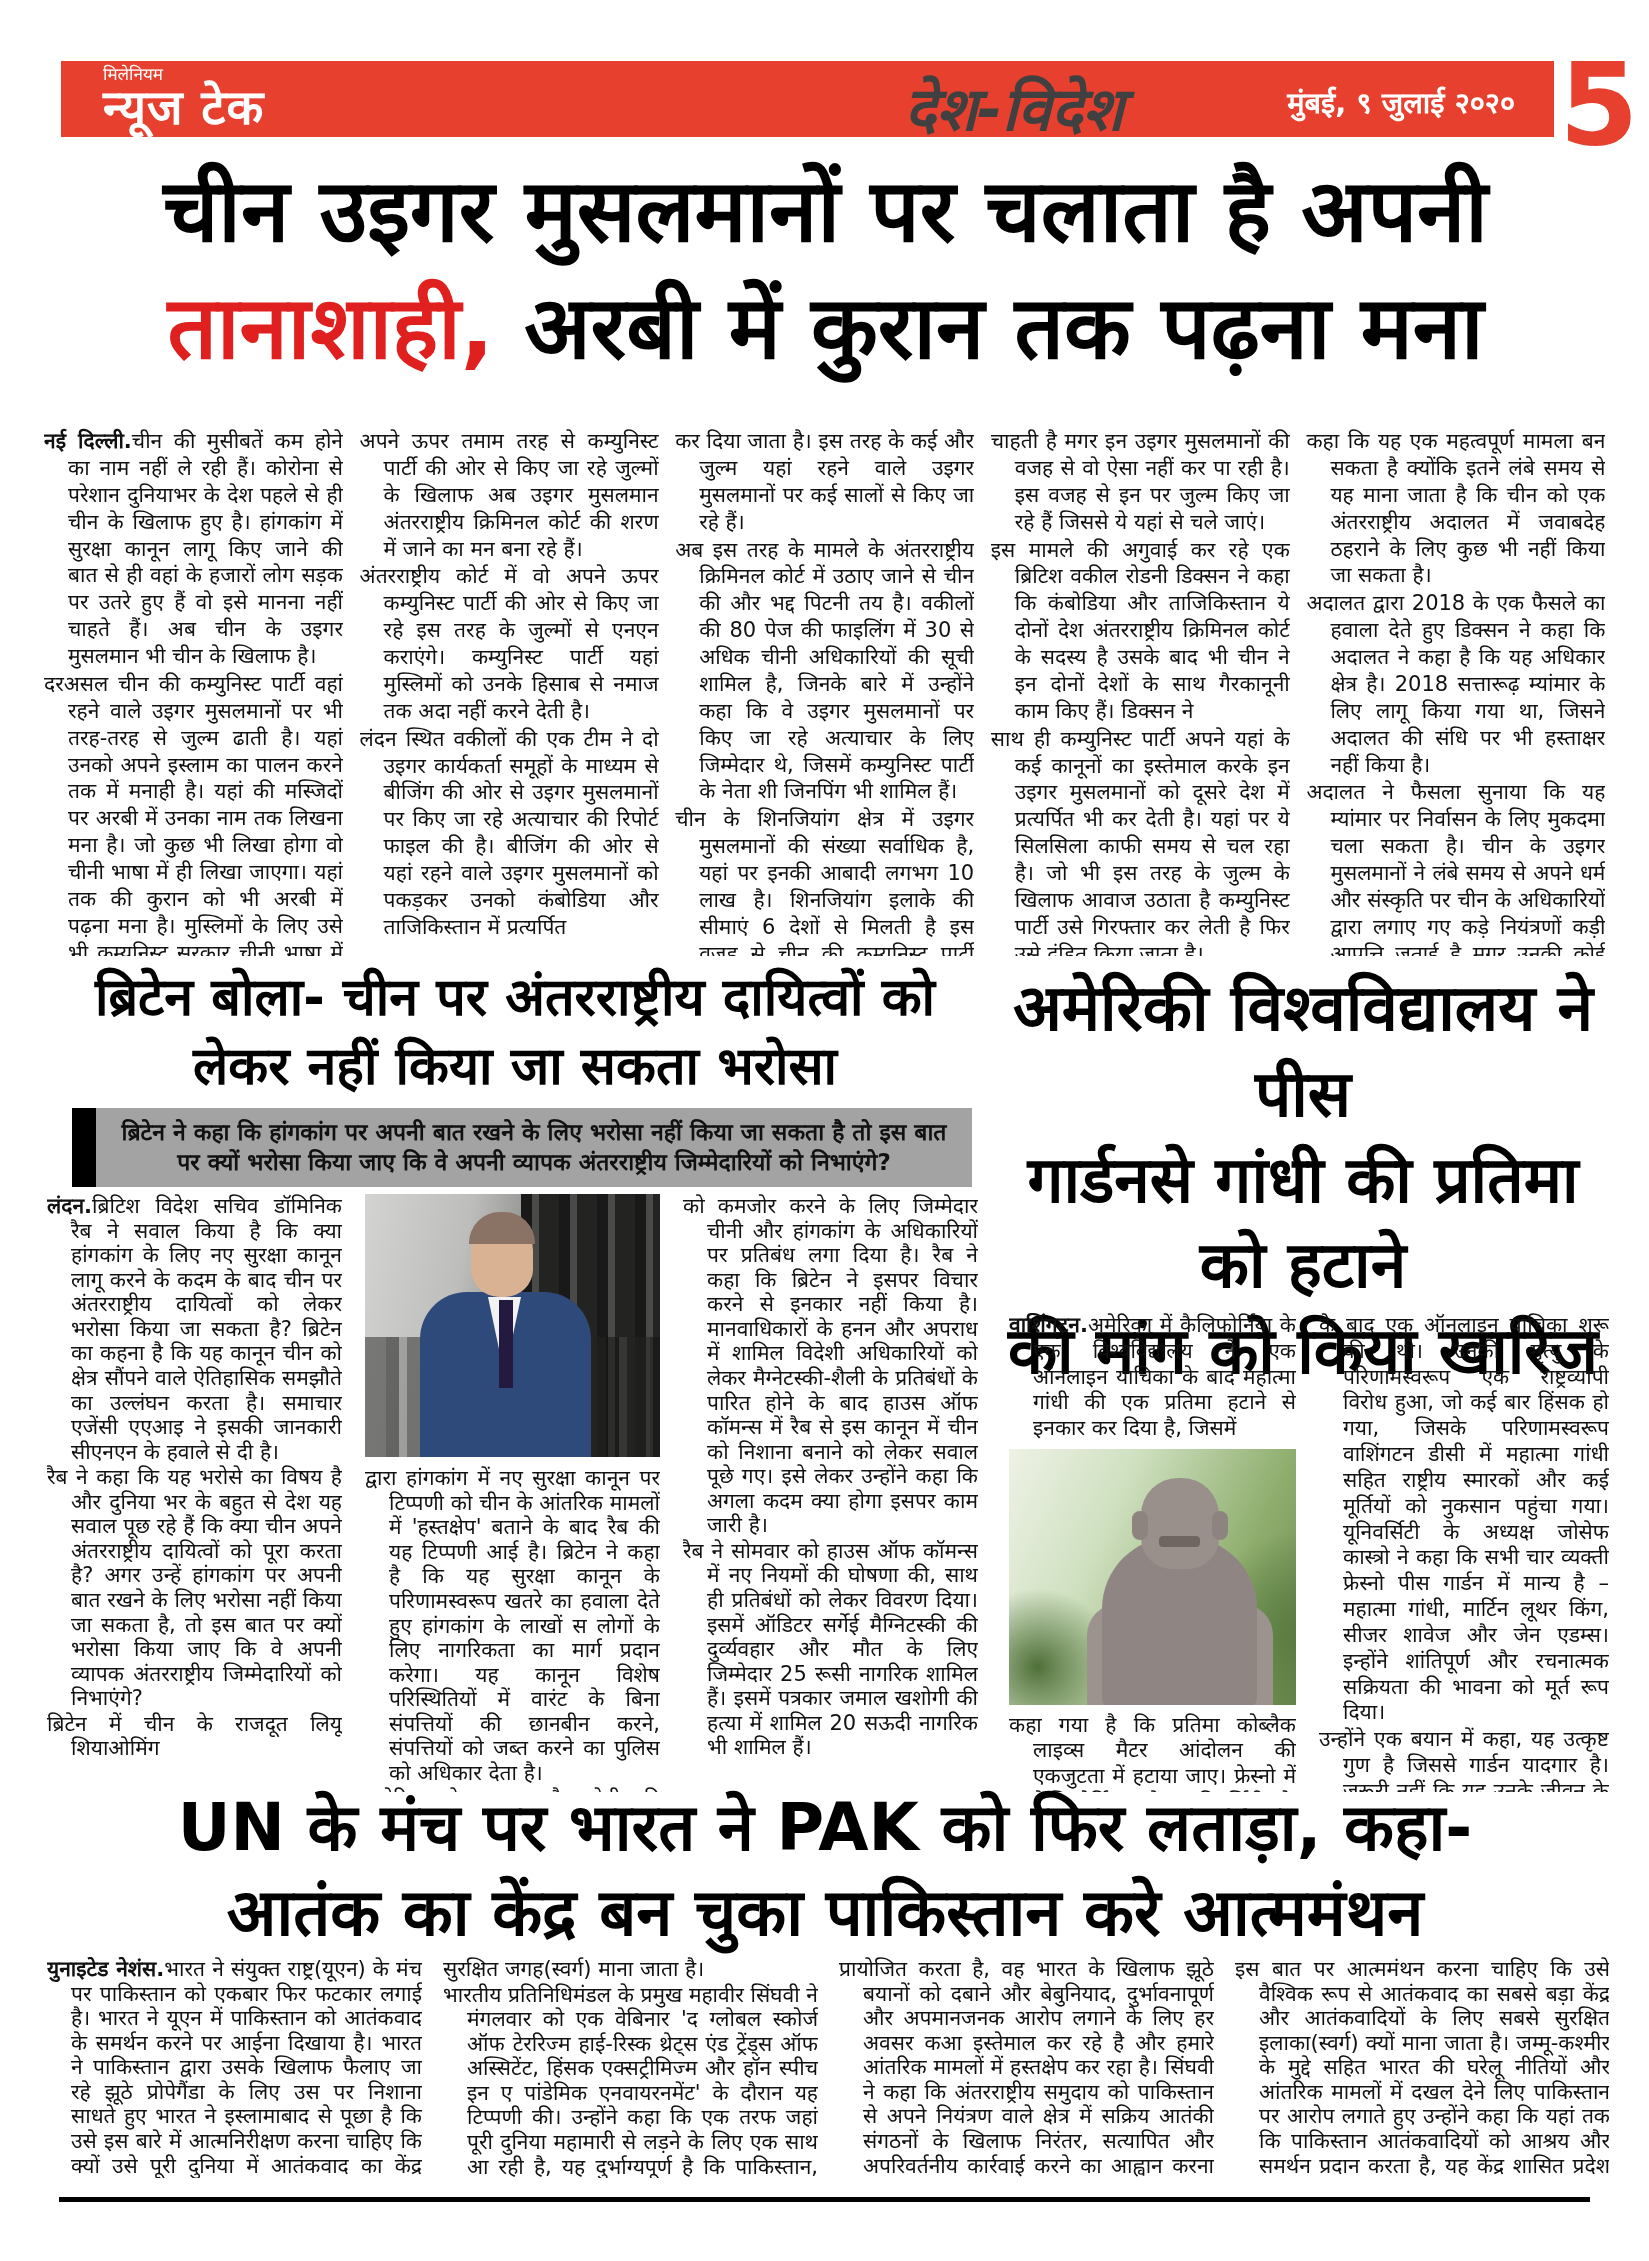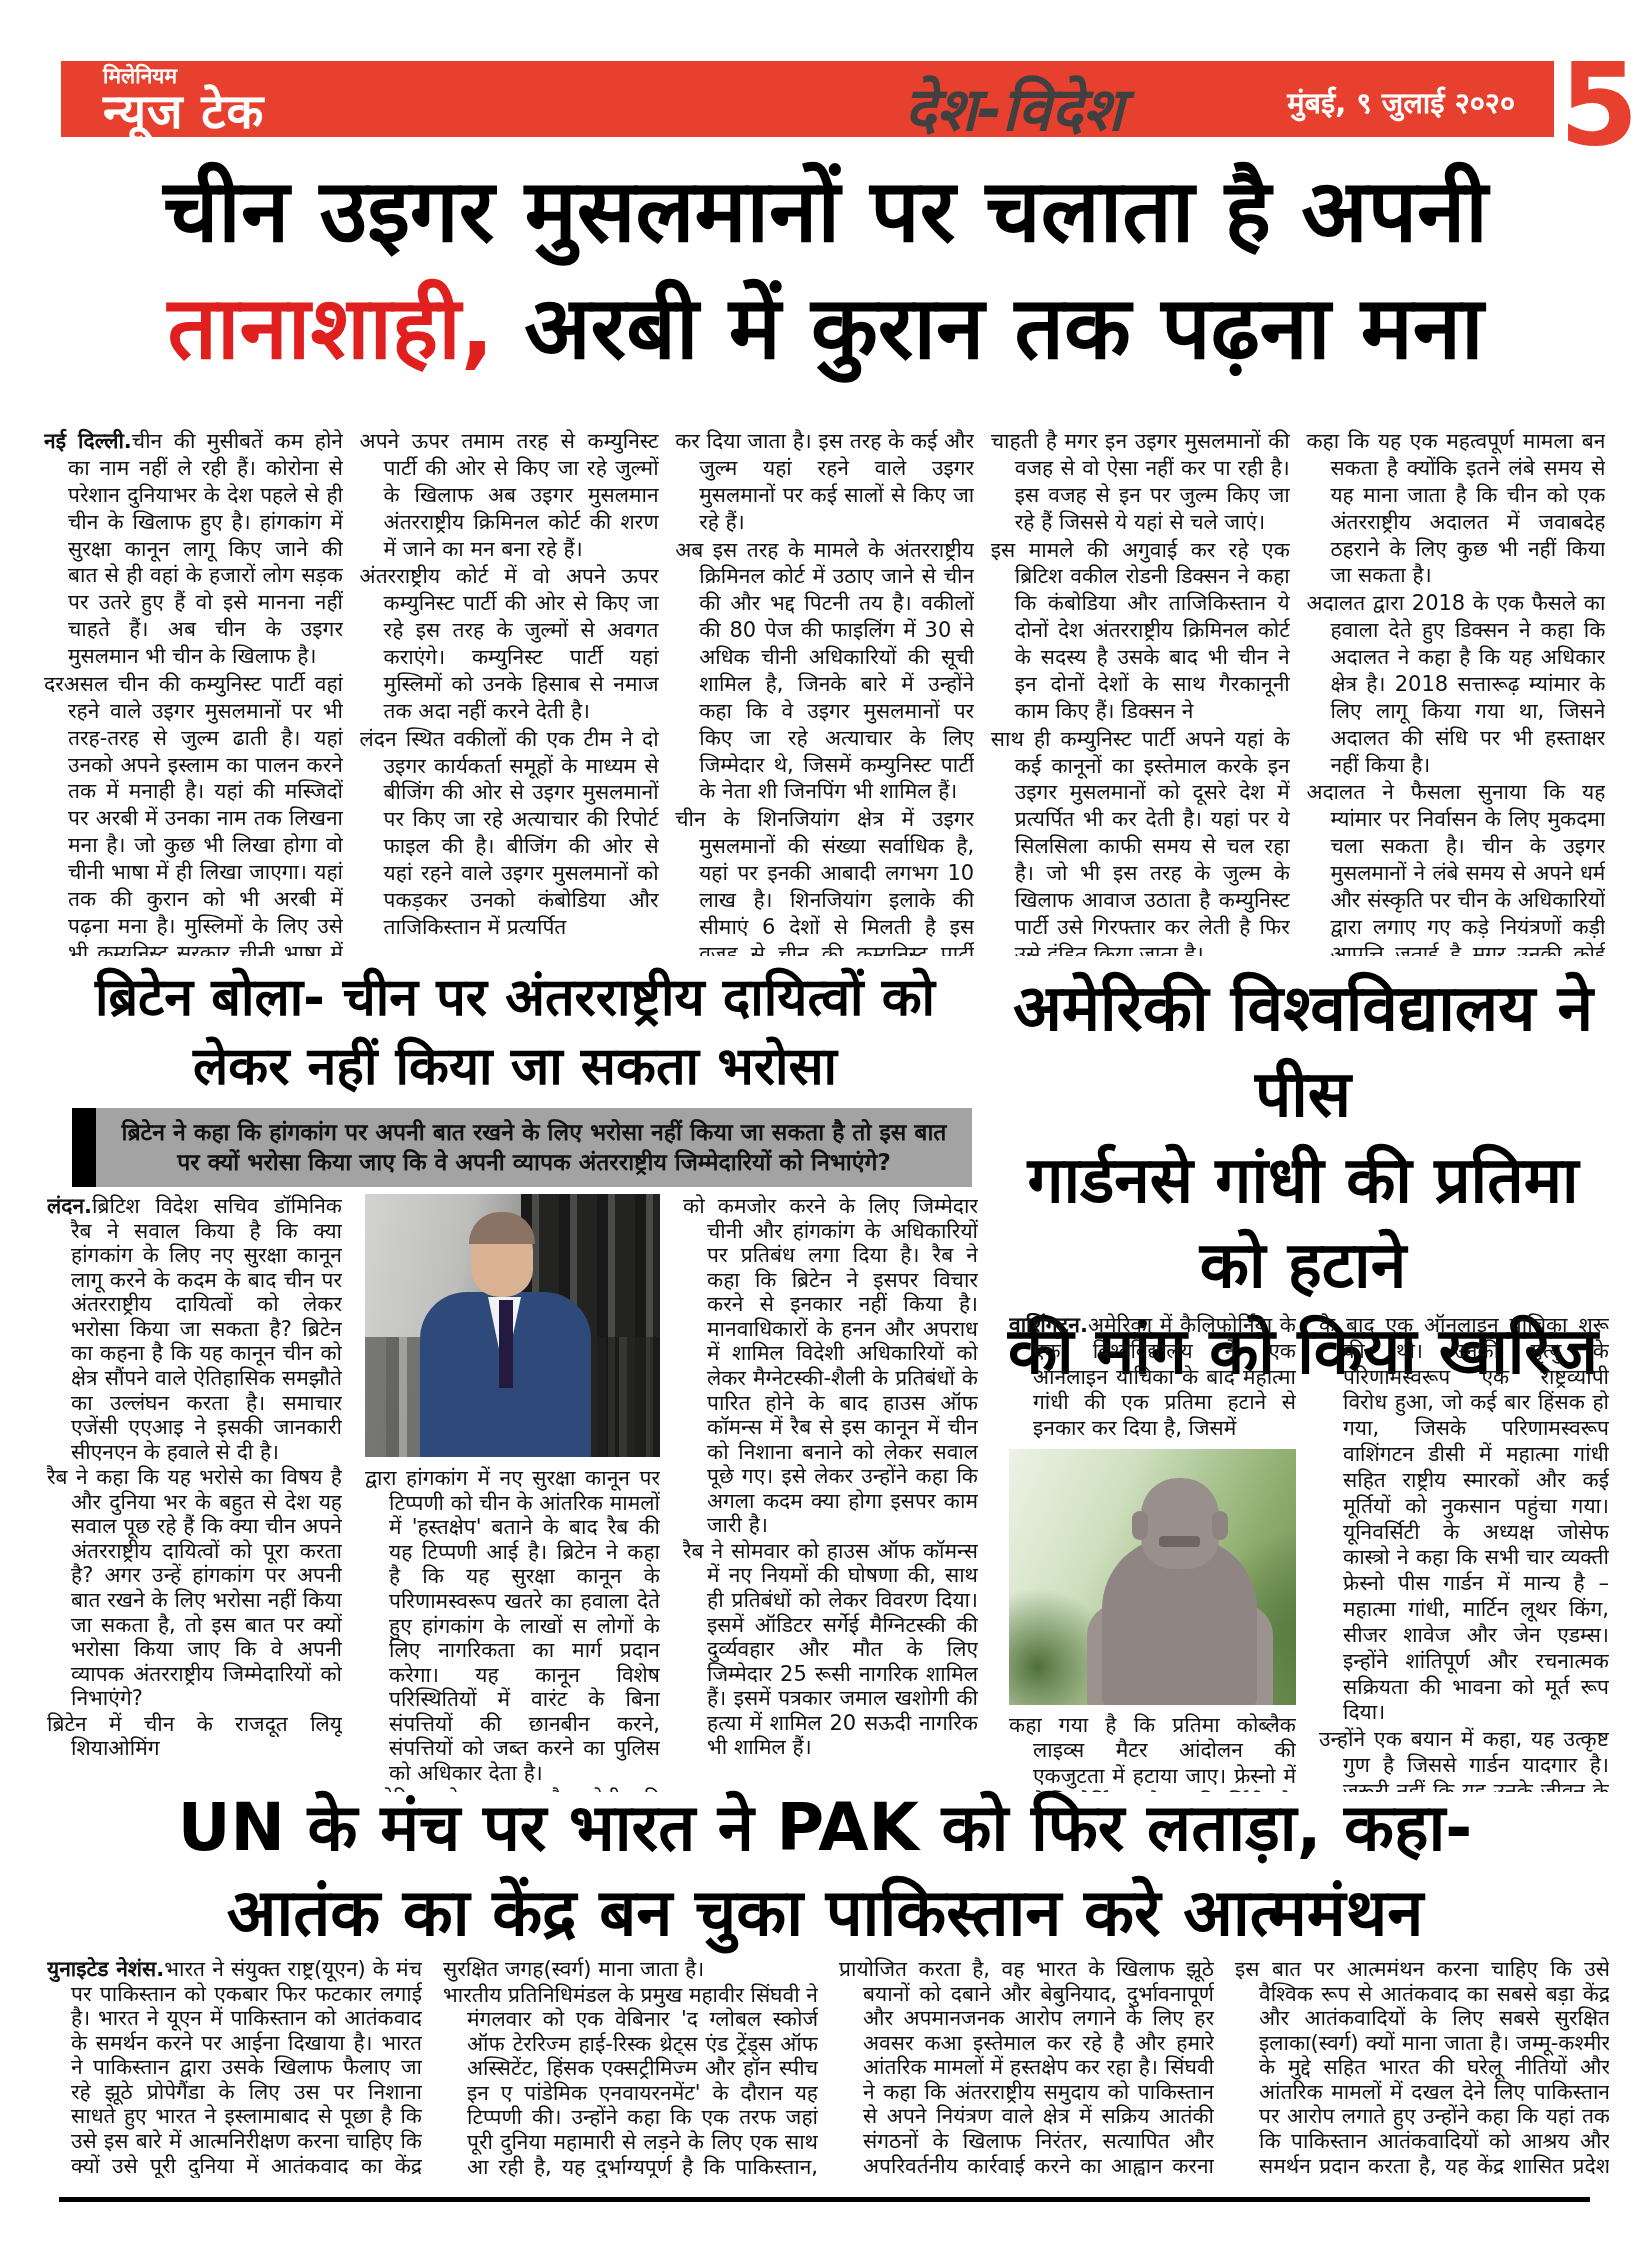--- a/index.html
+++ b/index.html
@@ -1,21 +1,21 @@
 <!DOCTYPE html>
 <html style="font-size:8.3px"><head>
 <meta charset="utf-8">
 <style>
   html,body{margin:0;padding:0;background:#ffffff;}
   body{width:1650px;height:2261px;position:relative;font-family:"DejaVu Sans",sans-serif;color:#111;}
   .abs{position:absolute;}
   
   .redbar{left:61px;top:61px;width:1493px;height:76px;background:#e8402f;}
   .brand{left:103px;top:66px;color:#fff;line-height:1.02;}
-  .brand .small{font-size:21px;font-weight:bold;display:block;}
+  .brand .small{font-size:17px;font-weight:normal;display:block;}
   .brand .big{font-size:48px;font-weight:bold;display:block;letter-spacing:1px;}
   .section-title{left:807px;top:66px;width:414px;text-align:center;color:#404040;font-size:60px;font-weight:bold;font-style:italic;}
   .edition-date{left:1205px;top:82px;width:310px;text-align:right;color:#fff;font-size:29px;font-weight:bold;}
   .pageno{left:1555px;top:48px;width:88px;text-align:center;color:#e8402f;font-size:114px;font-weight:bold;line-height:1;}
   
   .h-main{left:52px;top:153px;width:1547px;text-align:center;font-size:87px;font-weight:bold;line-height:1.34;color:#000;}
   .h-main .red{color:#e01f1f;}
   .h-sec{text-align:center;font-weight:bold;color:#000;}
   .h2{left:52px;top:963px;width:926px;font-size:52px;line-height:1.32;}
   .h3{left:998px;top:966px;width:610px;font-size:64px;line-height:1.34;}
@@ -76,21 +76,21 @@
   <span class="red">तानाशाही,</span><span> अरबी में कुरान तक पढ़ना मना</span>
 </div>
 
 <div class="abs cols a1body">
   <div class="col">
     <p><b class="lead">नई दिल्ली.</b><span>चीन की मुसीबतें कम होने का नाम नहीं ले रही हैं। कोरोना से परेशान दुनियाभर के देश पहले से ही चीन के खिलाफ हुए है। हांगकांग में सुरक्षा कानून लागू किए जाने की बात से ही वहां के हजारों लोग सड़क पर उतरे हुए हैं वो इसे मानना नहीं चाहते हैं। अब चीन के उइगर मुसलमान भी चीन के खिलाफ है।</span></p>
     <p>दरअसल चीन की कम्युनिस्ट पार्टी वहां रहने वाले उइगर मुसलमानों पर भी तरह-तरह से जुल्म ढाती है। यहां उनको अपने इस्लाम का पालन करने तक में मनाही है। यहां की मस्जिदों पर अरबी में उनका नाम तक लिखना मना है। जो कुछ भी लिखा होगा वो चीनी भाषा में ही लिखा जाएगा। यहां तक की कुरान को भी अरबी में पढ़ना मना है। मुस्लिमों के लिए उसे भी कम्युनिस्ट सरकार चीनी भाषा में अलग से छपवाती है।</p>
   </div>
   <div class="col">
     <p>अपने ऊपर तमाम तरह से कम्युनिस्ट पार्टी की ओर से किए जा रहे जुल्मों के खिलाफ अब उइगर मुसलमान अंतरराष्ट्रीय क्रिमिनल कोर्ट की शरण में जाने का मन बना रहे हैं।</p>
-    <p>अंतरराष्ट्रीय कोर्ट में वो अपने ऊपर कम्युनिस्ट पार्टी की ओर से किए जा रहे इस तरह के जुल्मों से अवगत कराएंगे। कम्युनिस्ट पार्टी यहां मुस्लिमों को उनके हिसाब से नमाज तक अदा नहीं करने देती है।</p>
+    <p>अंतरराष्ट्रीय कोर्ट में वो अपने ऊपर कम्युनिस्ट पार्टी की ओर से किए जा रहे इस तरह के जुल्मों से एनएन कराएंगे। कम्युनिस्ट पार्टी यहां मुस्लिमों को उनके हिसाब से नमाज तक अदा नहीं करने देती है।</p>
     <p>लंदन स्थित वकीलों की एक टीम ने दो उइगर कार्यकर्ता समूहों के माध्यम से बीजिंग की ओर से उइगर मुसलमानों पर किए जा रहे अत्याचार की रिपोर्ट फाइल की है। बीजिंग की ओर से यहां रहने वाले उइगर मुसलमानों को पकड़कर उनको कंबोडिया और ताजिकिस्तान में प्रत्यर्पित</p>
   </div>
   <div class="col">
     <p>कर दिया जाता है। इस तरह के कई और जुल्म यहां रहने वाले उइगर मुसलमानों पर कई सालों से किए जा रहे हैं।</p>
     <p>अब इस तरह के मामले के अंतरराष्ट्रीय क्रिमिनल कोर्ट में उठाए जाने से चीन की और भद्द पिटनी तय है। वकीलों की 80 पेज की फाइलिंग में 30 से अधिक चीनी अधिकारियों की सूची शामिल है, जिनके बारे में उन्होंने कहा कि वे उइगर मुसलमानों पर किए जा रहे अत्याचार के लिए जिम्मेदार थे, जिसमें कम्युनिस्ट पार्टी के नेता शी जिनपिंग भी शामिल हैं।</p>
     <p>चीन के शिनजियांग क्षेत्र में उइगर मुसलमानों की संख्या सर्वाधिक है, यहां पर इनकी आबादी लगभग 10 लाख है। शिनजियांग इलाके की सीमाएं 6 देशों से मिलती है इस वजह से चीन की कम्युनिस्ट पार्टी अब इस इलाके को अपना प्रमुख केंद्र बनाना</p>
   </div>
   <div class="col">
     <p>चाहती है मगर इन उइगर मुसलमानों की वजह से वो ऐसा नहीं कर पा रही है। इस वजह से इन पर जुल्म किए जा रहे हैं जिससे ये यहां से चले जाएं।</p>
     <p>इस मामले की अगुवाई कर रहे एक ब्रिटिश वकील रोडनी डिक्सन ने कहा कि कंबोडिया और ताजिकिस्तान ये दोनों देश अंतरराष्ट्रीय क्रिमिनल कोर्ट के सदस्य है उसके बाद भी चीन ने इन दोनों देशों के साथ गैरकानूनी काम किए हैं। डिक्सन ने</p>

